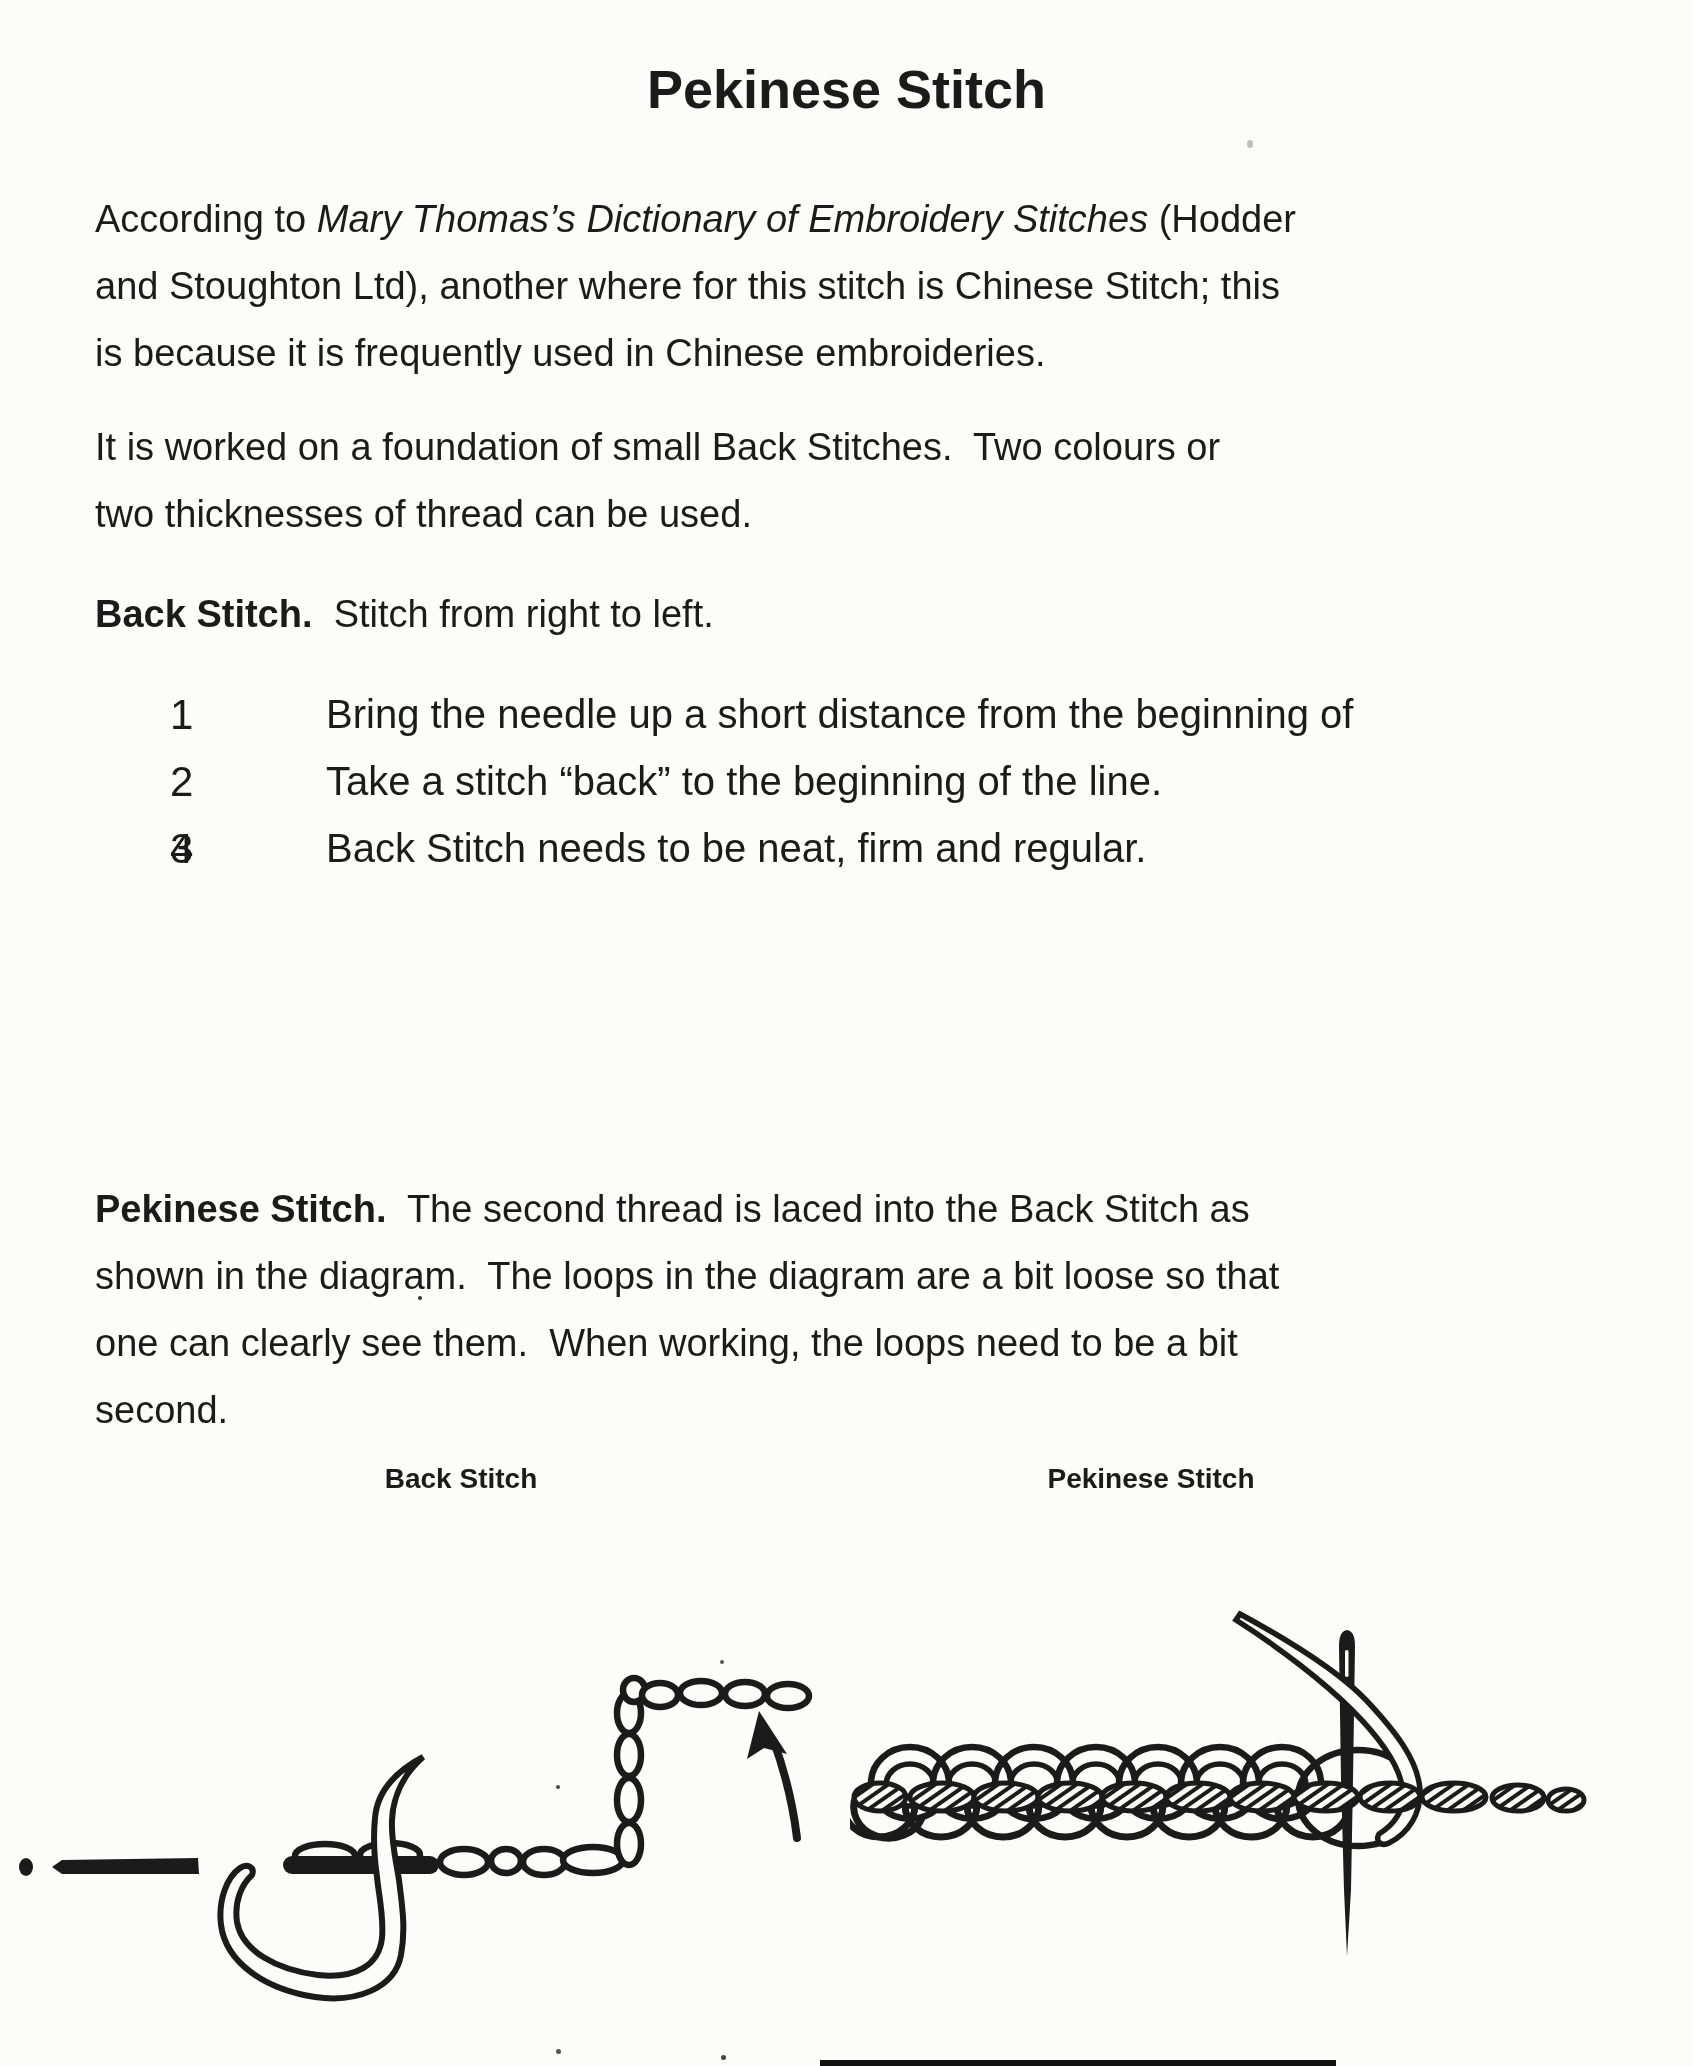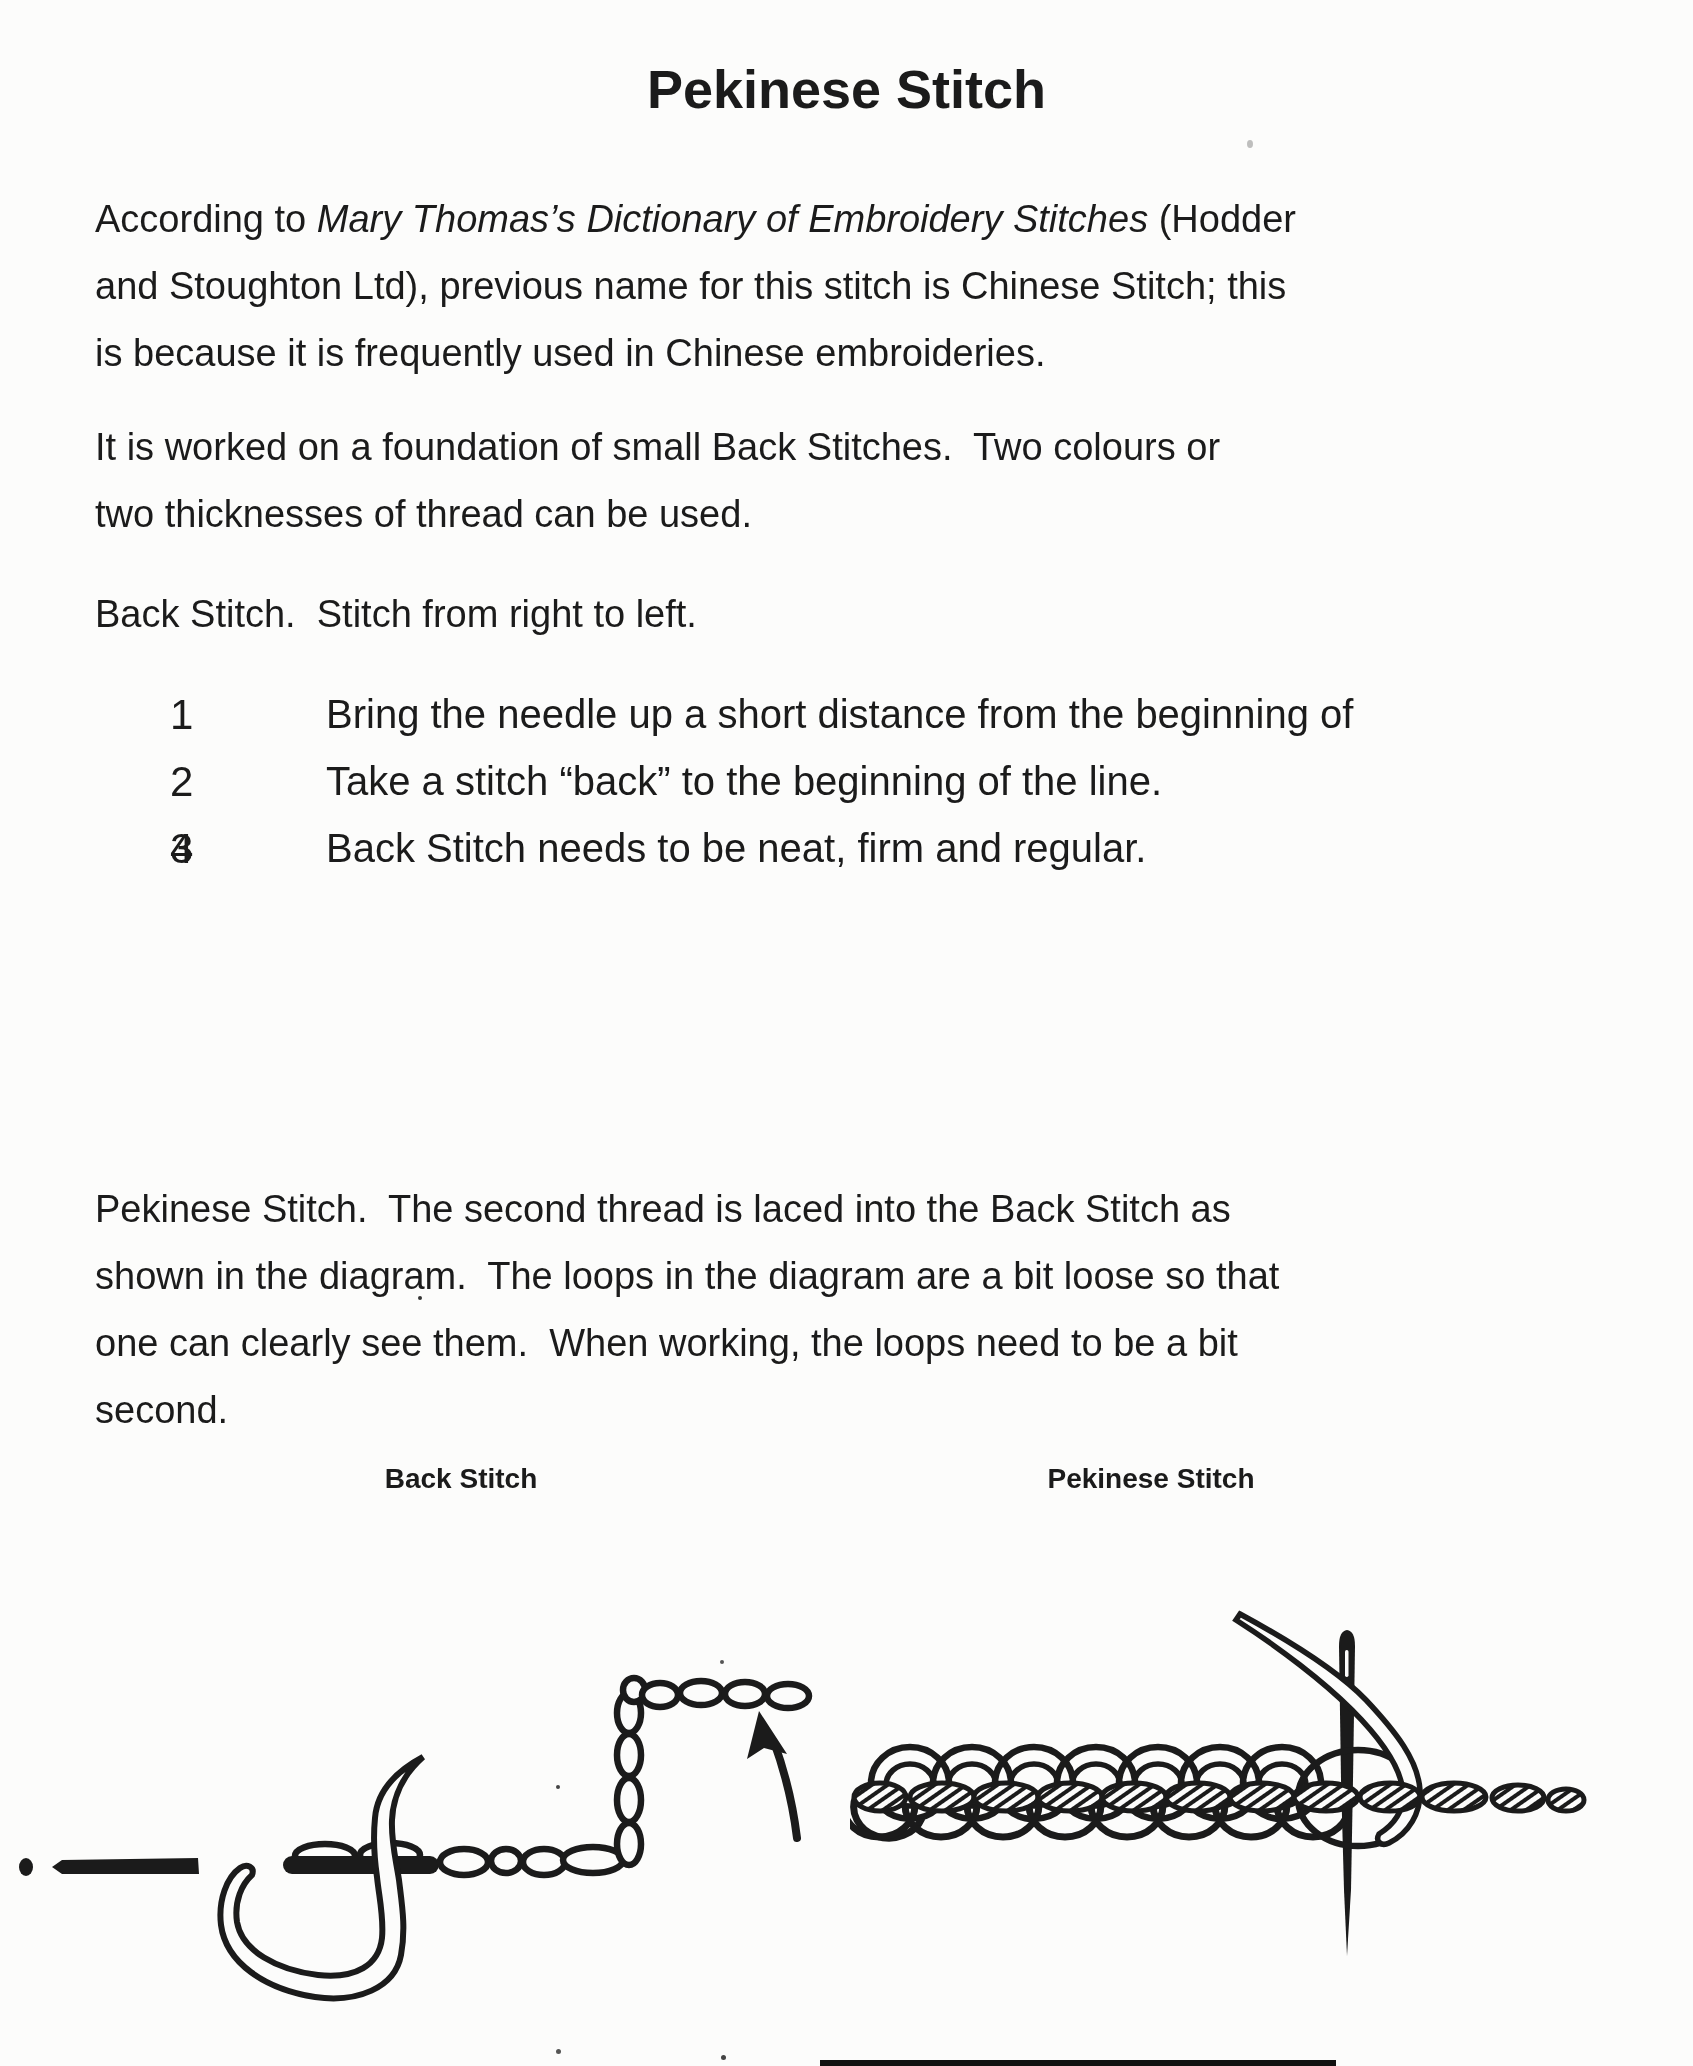--- a/index.html
+++ b/index.html
@@ -14,21 +14,21 @@
   .abs{position:absolute;}
   .title{
     left:0;right:0;top:58px;
     text-align:center;
     font-size:54px;font-weight:700;
     letter-spacing:0px;
   }
   .body-block{left:95px;font-size:38px;}
   .line{height:67px;line-height:67px;white-space:nowrap;}
   .em{font-style:italic;}
-  .b{font-weight:400;text-align:center;}
+  .b{font-weight:700;text-align:center;}
   .steps{left:0;top:681px;right:0;}
   .step{position:relative;}
   .step-num{
     position:absolute;left:170px;top:0;
     font-size:42px;height:67px;line-height:67px;
   }
   .step-lines{margin-left:326px;font-size:40px;}
   .diagram-label{
     top:1463px;
     font-size:28px;font-weight:700;
@@ -44,21 +44,21 @@
 </style>
 </head>
 <body>
 
 <div class="page">
 
   <div class="abs title">Pekinese Stitch</div>
 
   <div class="abs body-block" style="top:186px;">
     <div class="line"><span>According to </span><span class="em">Mary Thomas’s Dictionary of Embroidery Stitches</span><span> (Hodder</span></div>
-    <div class="line">and Stoughton Ltd), previous name for this stitch is Chinese Stitch; this</div>
+    <div class="line">and Stoughton Ltd), another where for this stitch is Chinese Stitch; this</div>
     <div class="line">is because it is frequently used in Chinese embroideries.</div>
   </div>
 
   <div class="abs body-block" style="top:414px;">
     <div class="line">It is worked on a foundation of small Back Stitches.&nbsp; Two colours or</div>
     <div class="line">two thicknesses of thread can be used.</div>
   </div>
 
   <div class="abs body-block" style="top:581px;">
     <div class="line"><span class="b">Back Stitch.</span><span>&nbsp; Stitch from right to left.</span></div>

